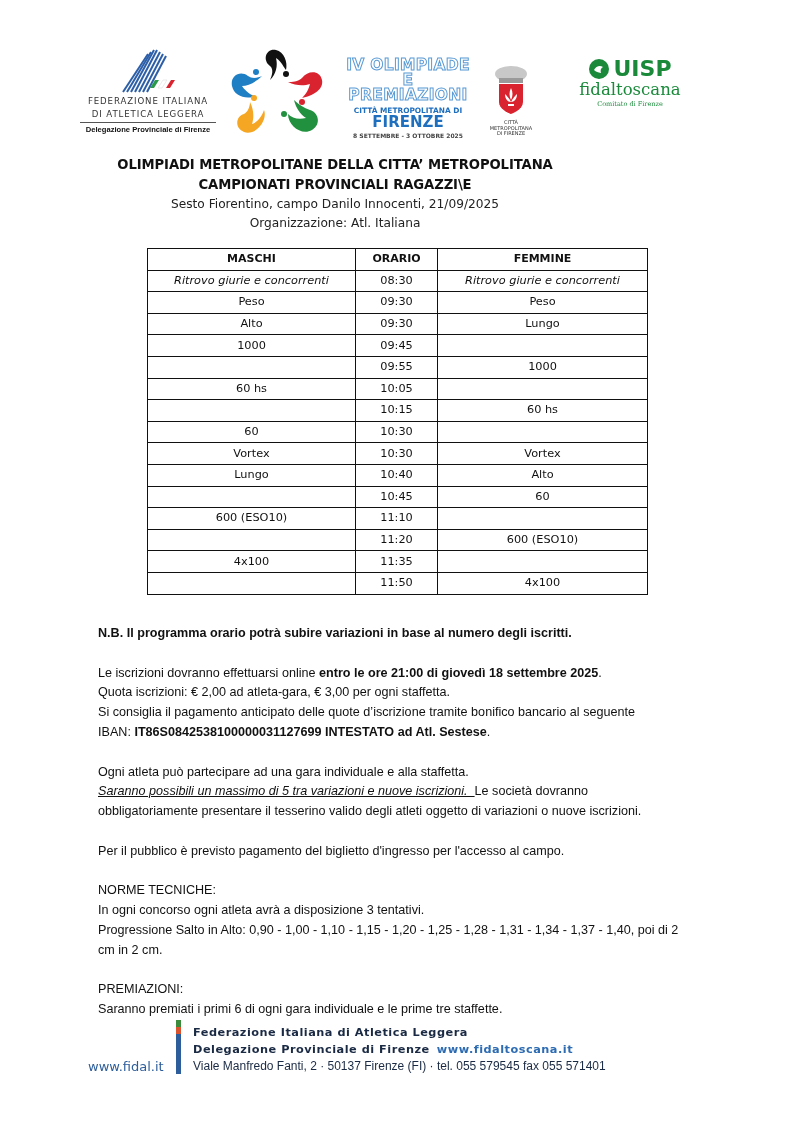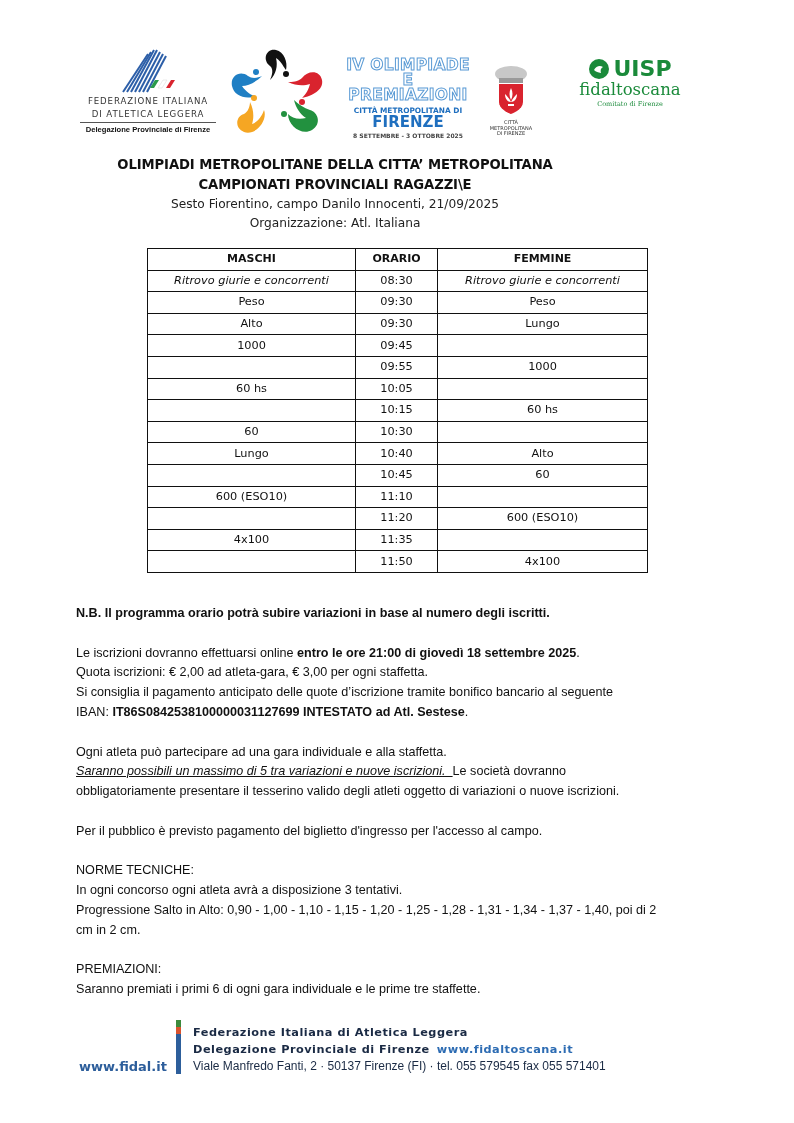--- a/index.html
+++ b/index.html
@@ -41,21 +41,21 @@
   col.c1 { width:208px; } col.c2 { width:82px; } col.c3 { width:210px; }
 
   
   .body { left:76px; width:660px; font-family:"Liberation Sans", sans-serif; font-size:12.6px; line-height:19.8px; color:#111; }
   .body p { margin:0; }
   .b { font-weight:bold; }
   .u { text-decoration:underline;font-style:italic; }
   .gap { height:19.8px; }
 
   
-  .foot-url { left:79px; top:1059px; font-family:"DejaVu Sans", sans-serif; font-weight:bold; font-size:13px; color:#2d5e9b; }
+  .foot-url { left:88px; top:1059px; font-family:"DejaVu Sans", sans-serif; font-weight:normal; font-size:13px; color:#2d5e9b; }
   .foot-bar { left:176px; top:1020px; width:5px; }
   .foot-lines { left:193px; top:1024px; font-family:"DejaVu Sans", sans-serif; font-size:11.3px; line-height:17px; }
   .foot-l1, .foot-l2 { font-weight:bold; color:#1a2a44; letter-spacing:0.5px; }
   .foot-web { color:#2d6cb3; font-weight:bold; letter-spacing:0.5px; }
   .foot-l3 { font-family:"Liberation Sans", sans-serif; font-size:12px; color:#1a2a44; }
 </style>
 </head>
 <body>
 
 <div class="abs fidal-logo">
@@ -180,20 +180,25 @@
       <td></td>
       <td>10:15</td>
       <td>60 hs</td>
     </tr>
     <tr>
       <td>60</td>
       <td>10:30</td>
       <td></td>
     </tr>
     <tr>
+      <td>Vortex</td>
+      <td>10:30</td>
+      <td>Vortex</td>
+    </tr>
+    <tr>
       <td>Lungo</td>
       <td>10:40</td>
       <td>Alto</td>
     </tr>
     <tr>
       <td></td>
       <td>10:45</td>
       <td>60</td>
     </tr>
     <tr>
@@ -212,21 +217,21 @@
       <td></td>
     </tr>
     <tr>
       <td></td>
       <td>11:50</td>
       <td>4x100</td>
     </tr>
   </tbody>
 </table>
 
-<div class="abs body" style="top:604px;">
+<div class="abs body" style="top:624px;margin-left:22px;">
   <p class="b">N.B. Il programma orario potrà subire variazioni in base al numero degli iscritti.</p>
   <div class="gap"></div>
   <p><span>Le iscrizioni dovranno effettuarsi online </span><span class="b">entro le ore 21:00 di giovedì 18 settembre 2025</span><span>.</span></p>
   <p>Quota iscrizioni: € 2,00 ad atleta-gara, € 3,00 per ogni staffetta.</p>
   <p>Si consiglia il pagamento anticipato delle quote d’iscrizione tramite bonifico bancario al seguente</p>
   <p><span>IBAN: </span><span class="b">IT86S0842538100000031127699  INTESTATO ad Atl. Sestese</span><span>.</span></p>
   <div class="gap"></div>
   <p>Ogni atleta può partecipare ad una gara individuale e alla staffetta.</p>
   <p><span class="u" style="white-space:pre;">Saranno possibili un massimo di 5 tra variazioni e nuove iscrizioni.  </span><span>Le società dovranno</span></p>
   <p>obbligatoriamente presentare il tesserino valido degli atleti oggetto di variazioni o nuove iscrizioni.</p>

